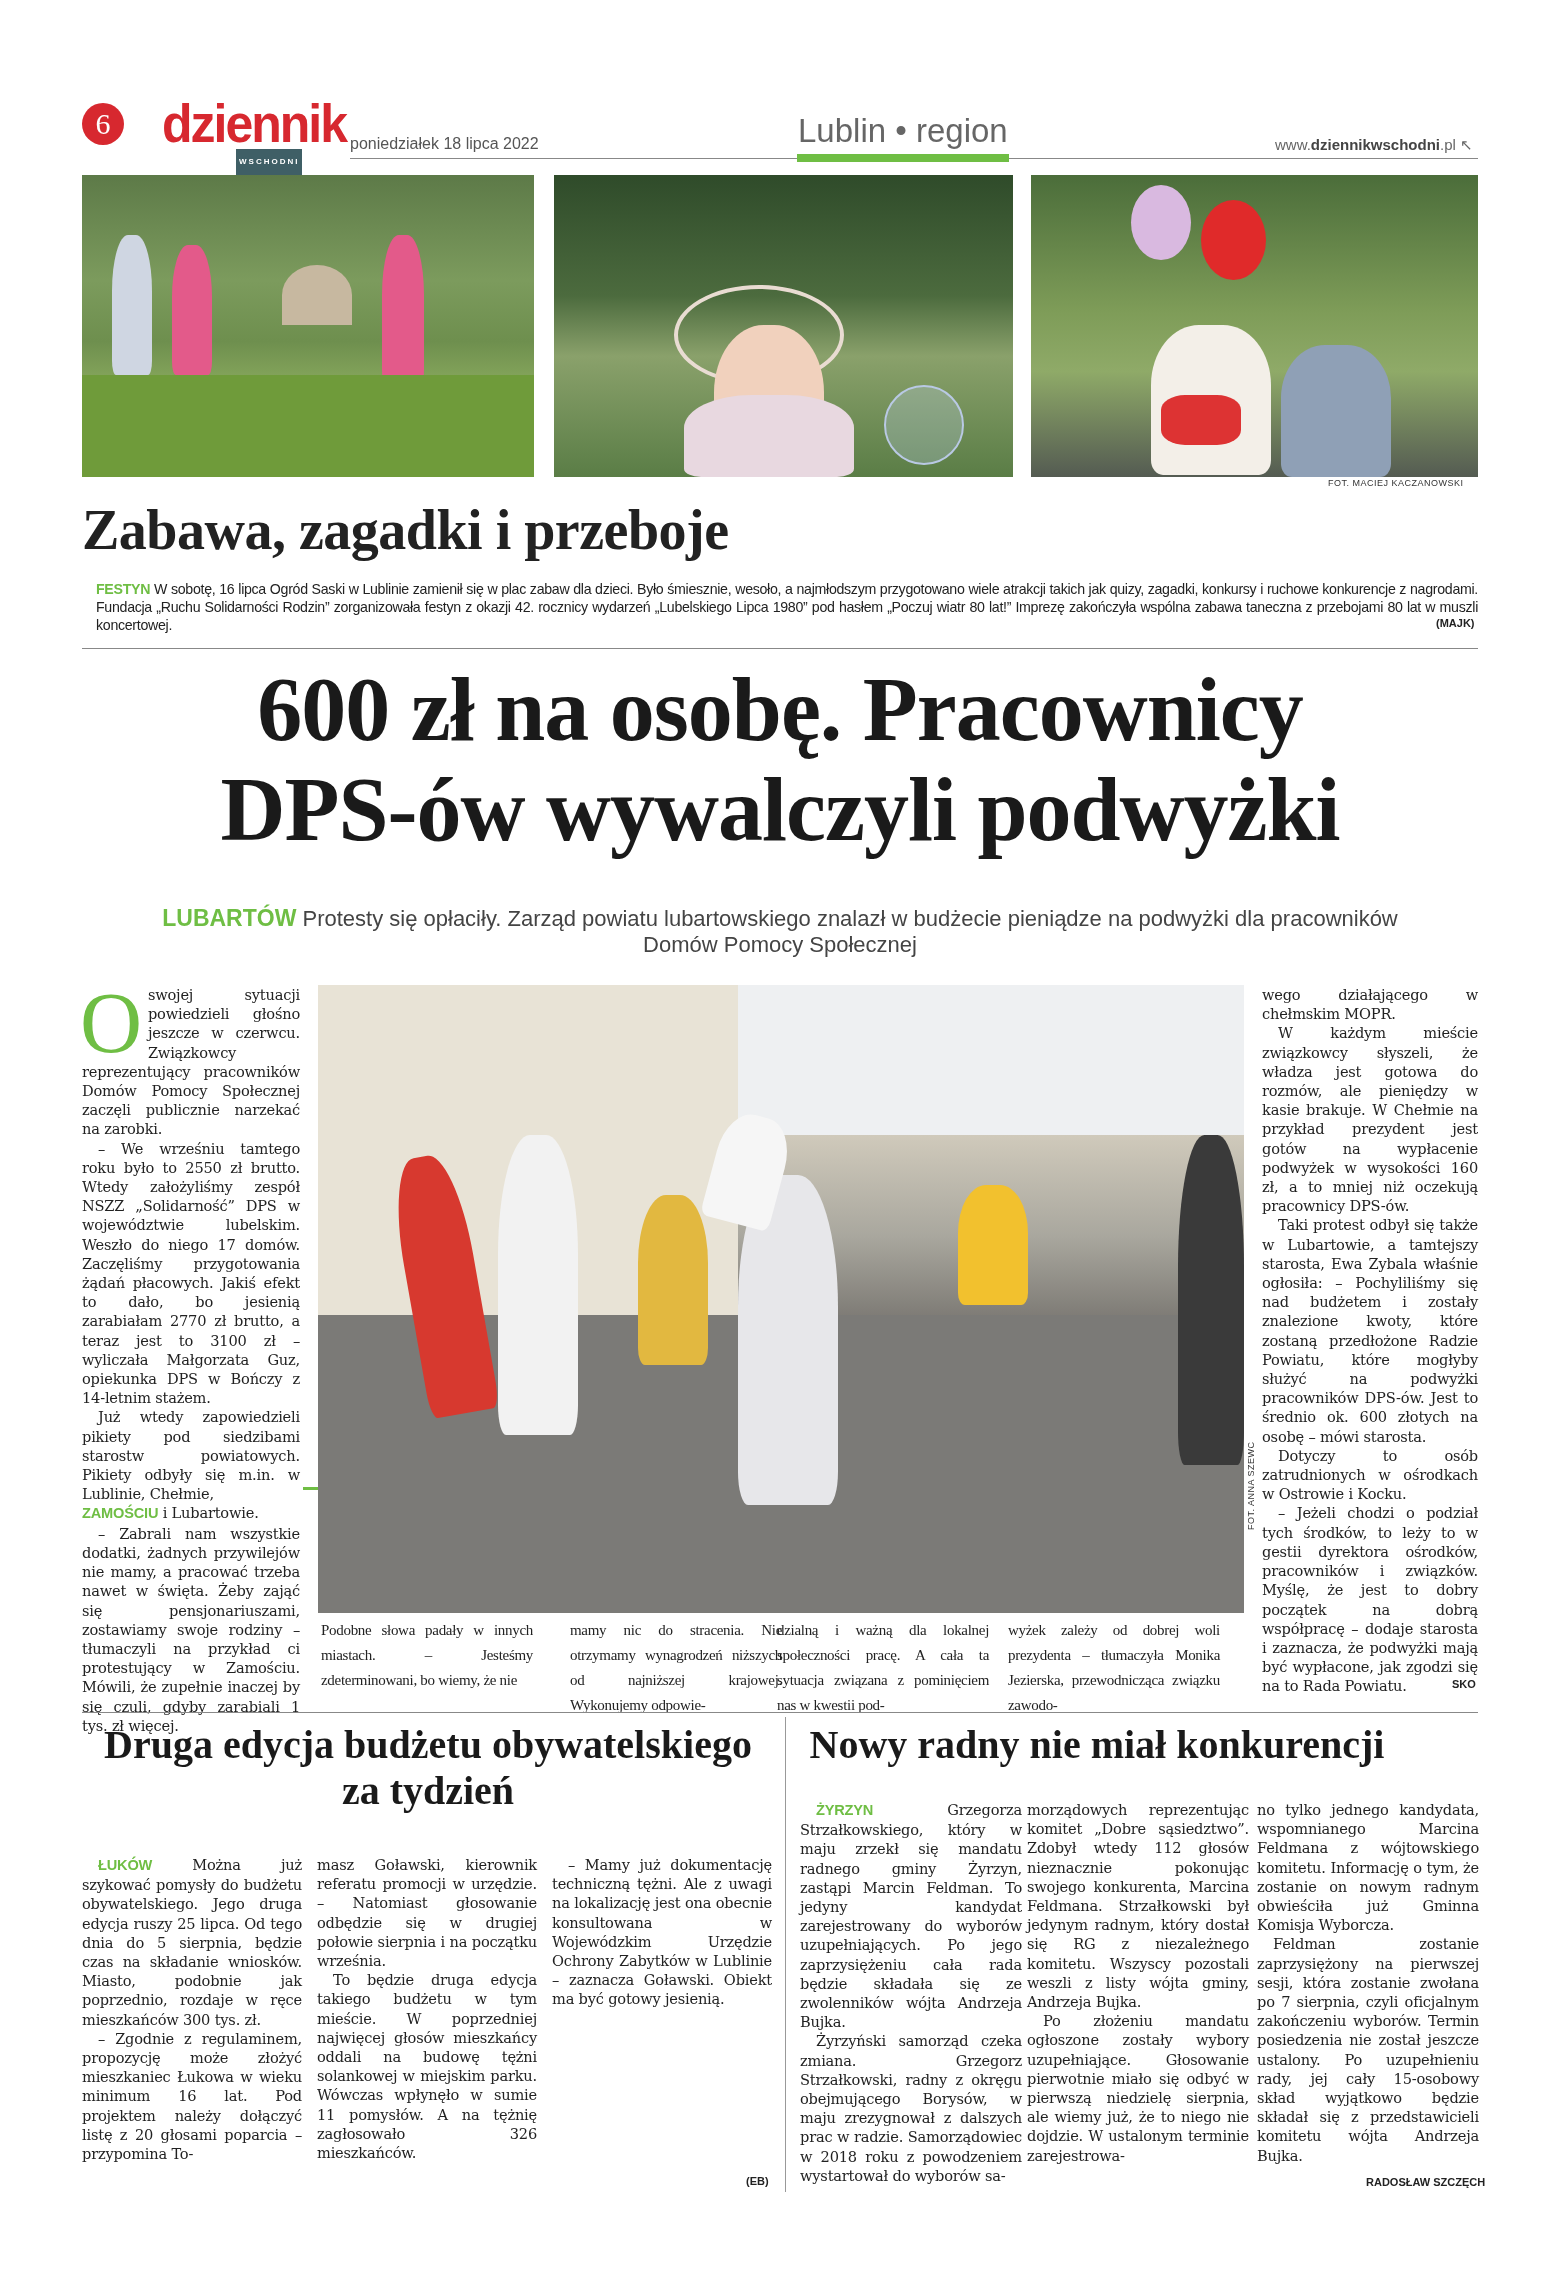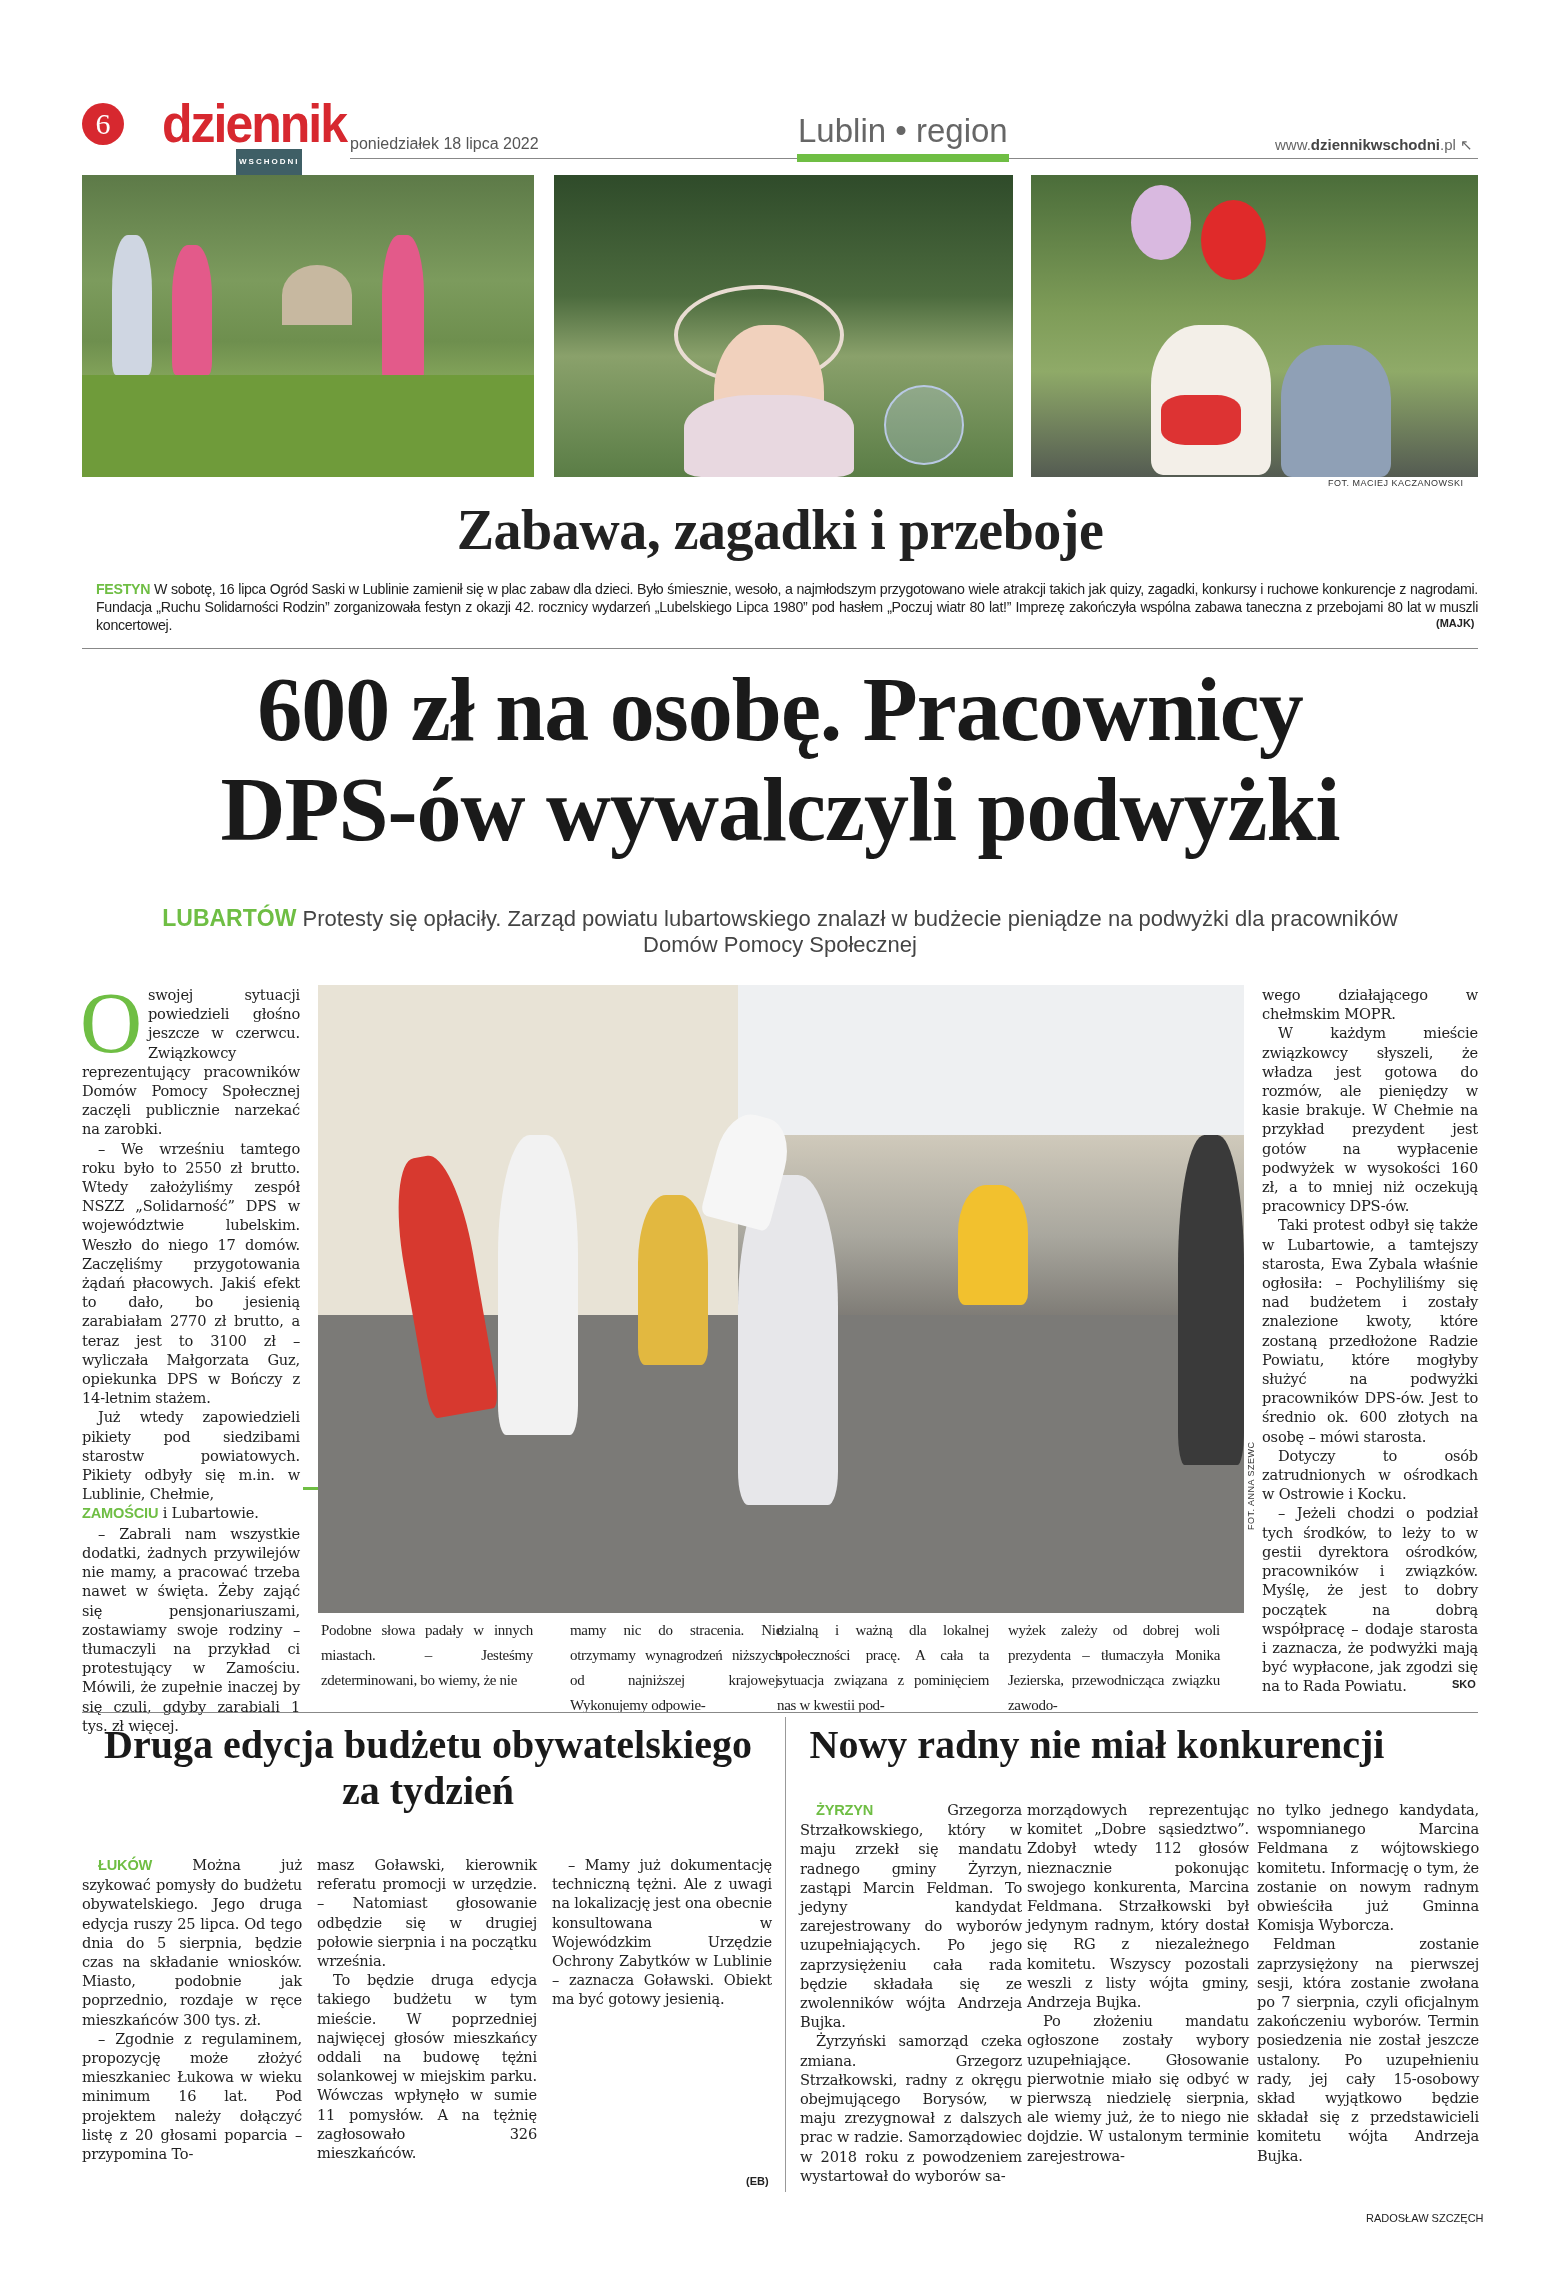--- a/index.html
+++ b/index.html
@@ -21,21 +21,21 @@
 
   
   .photo { overflow: hidden; }
   .p1 { left: 82px; top: 175px; width: 452px; height: 302px; background: linear-gradient(180deg,#5d7a48 0%,#7c9b5d 35%,#6e8f4e 55%,#88a85d 70%,#6d9141 100%); }
   .p2 { left: 554px; top: 175px; width: 459px; height: 302px; background: linear-gradient(180deg,#2f4b2a 0%,#4c6b3e 40%,#8aa16b 60%,#5a7d46 100%); }
   .p3 { left: 1031px; top: 175px; width: 447px; height: 302px; background: linear-gradient(180deg,#4b6d3a 0%,#7e9c58 45%,#8faa68 65%,#545b52 100%); }
   .fig { position: absolute; border-radius: 40% 40% 10% 10%; }
   .credit-top { left: 1328px; top: 478px; font-family: "Liberation Sans", sans-serif; font-size: 9px; color: #333; letter-spacing: 0.5px; }
 
   
-  .h-festyn { left: 82px; top: 498px; width: 1396px; text-align: center; font-family: "Liberation Serif", serif; font-weight: bold; font-size: 56px; color: #222; letter-spacing: -0.5px; }
+  .h-festyn { left: 82px; top: 498px; width: 1396px; font-family: "Liberation Serif", serif; font-weight: bold; font-size: 56px; color: #222; letter-spacing: -0.5px; }
   .festyn-text { left: 96px; top: 580px; width: 1382px; font-family: "Liberation Sans", sans-serif; font-size: 14.2px; line-height: 18px; color: #222; text-align: justify; letter-spacing: -0.3px; }
   .kicker { color: #6fbe44; font-weight: bold; font-family: "Liberation Sans", sans-serif; }
   .sig-majk { left: 1436px; top: 617px; font-family: "Liberation Sans", sans-serif; font-size: 11px; font-weight: bold; }
   .rule-1 { left: 82px; top: 648px; width: 1396px; height: 1px; background: #888; }
 
   
   .h-main { left: 82px; top: 660px; width: 1396px; text-align: center; font-family: "Liberation Serif", serif; font-weight: bold; font-size: 90px; line-height: 100px; color: #1a1a1a; letter-spacing: -1px; }
   .lead { left: 130px; top: 905px; width: 1300px; text-align: center; font-family: "Liberation Sans", sans-serif; font-size: 22px; line-height: 26px; color: #444; }
   .lead .kicker { font-size: 23px; }
 
@@ -60,21 +60,21 @@
 
   .h-sub { font-family: "Liberation Serif", serif; font-weight: bold; font-size: 40px; line-height: 46px; color: #1a1a1a; text-align: center; }
   .h-b1 { left: 82px; top: 1722px; width: 692px; }
   .h-b2 { left: 756px; top: 1722px; width: 682px; }
 
   .bcol { top: 1855px; width: 220px; }
   .b1 { left: 82px; } .b2 { left: 317px; } .b3 { left: 552px; }
   .bcol2 { top: 1800px; width: 222px; }
   .c1 { left: 800px; } .c2 { left: 1027px; } .c3 { left: 1257px; }
   .sig-eb { left: 746px; top: 2175px; font-family: "Liberation Sans", sans-serif; font-size: 11px; font-weight: bold; }
-  .sig-rs { left: 1366px; top: 2176px; font-family: "Liberation Sans", sans-serif; font-size: 11px; font-weight: normal; margin-top: 36px; }
+  .sig-rs { left: 1366px; top: 2176px; font-family: "Liberation Sans", sans-serif; font-size: 11px; font-weight: bold; }
 </style>
 </head>
 <body>
 
 <div class="abs page-num">6</div>
 <div class="abs logo">dziennik</div>
 <div class="abs logo-sub">WSCHODNI</div>
 <div class="abs date">poniedziałek 18 lipca 2022</div>
 <div class="abs header-rule"></div>
 <div class="abs section">Lublin • region</div>

